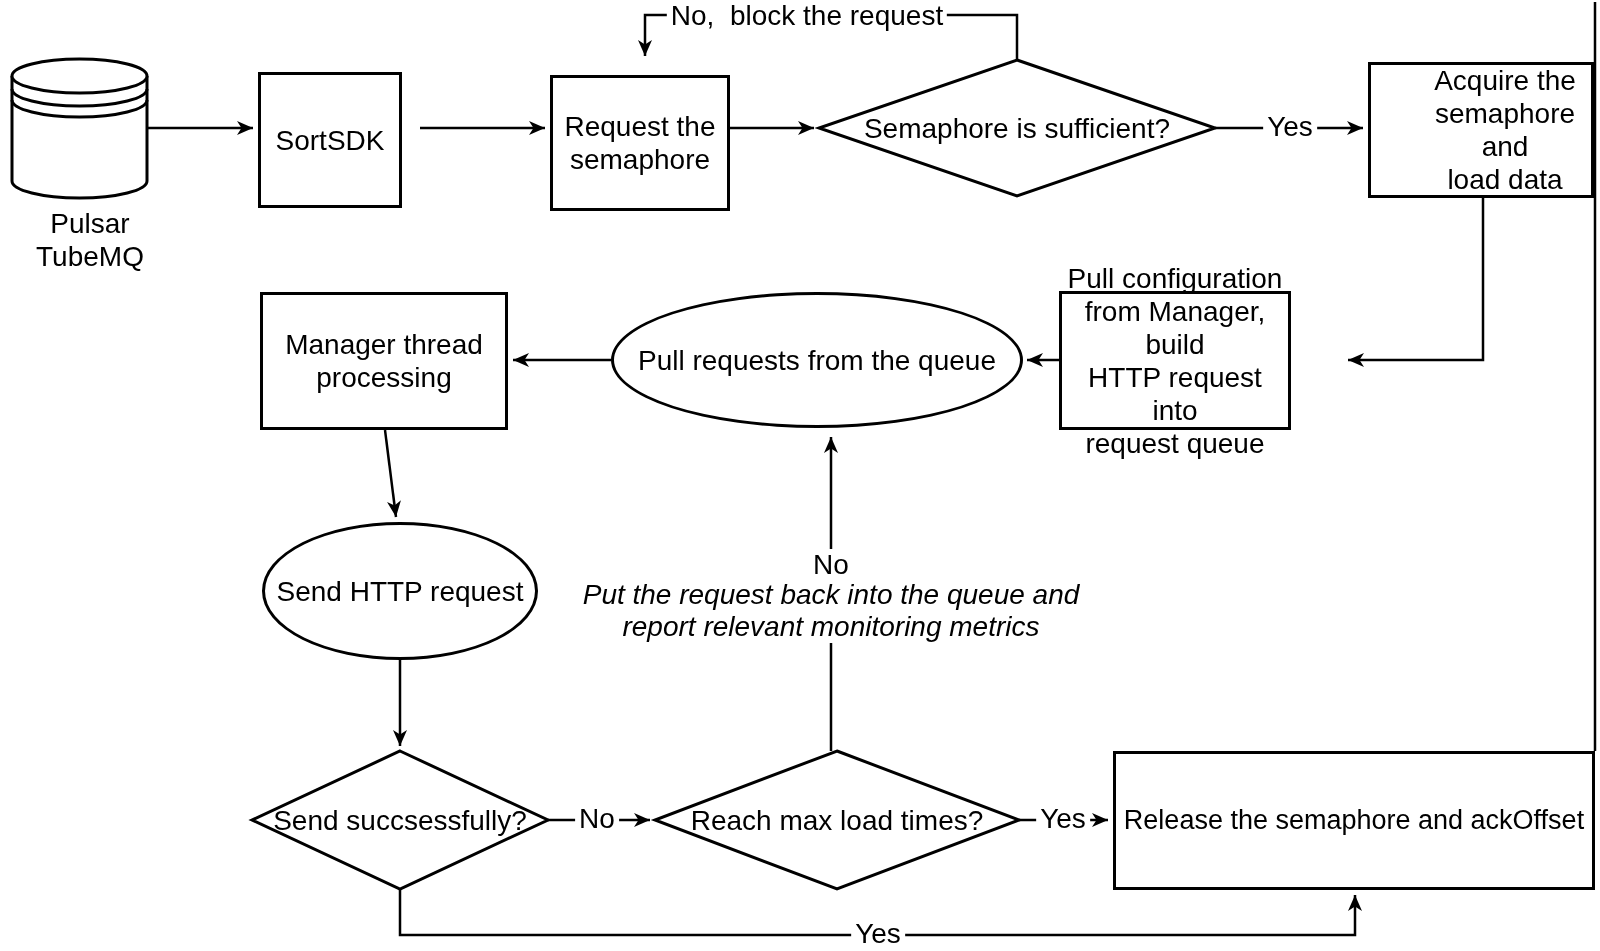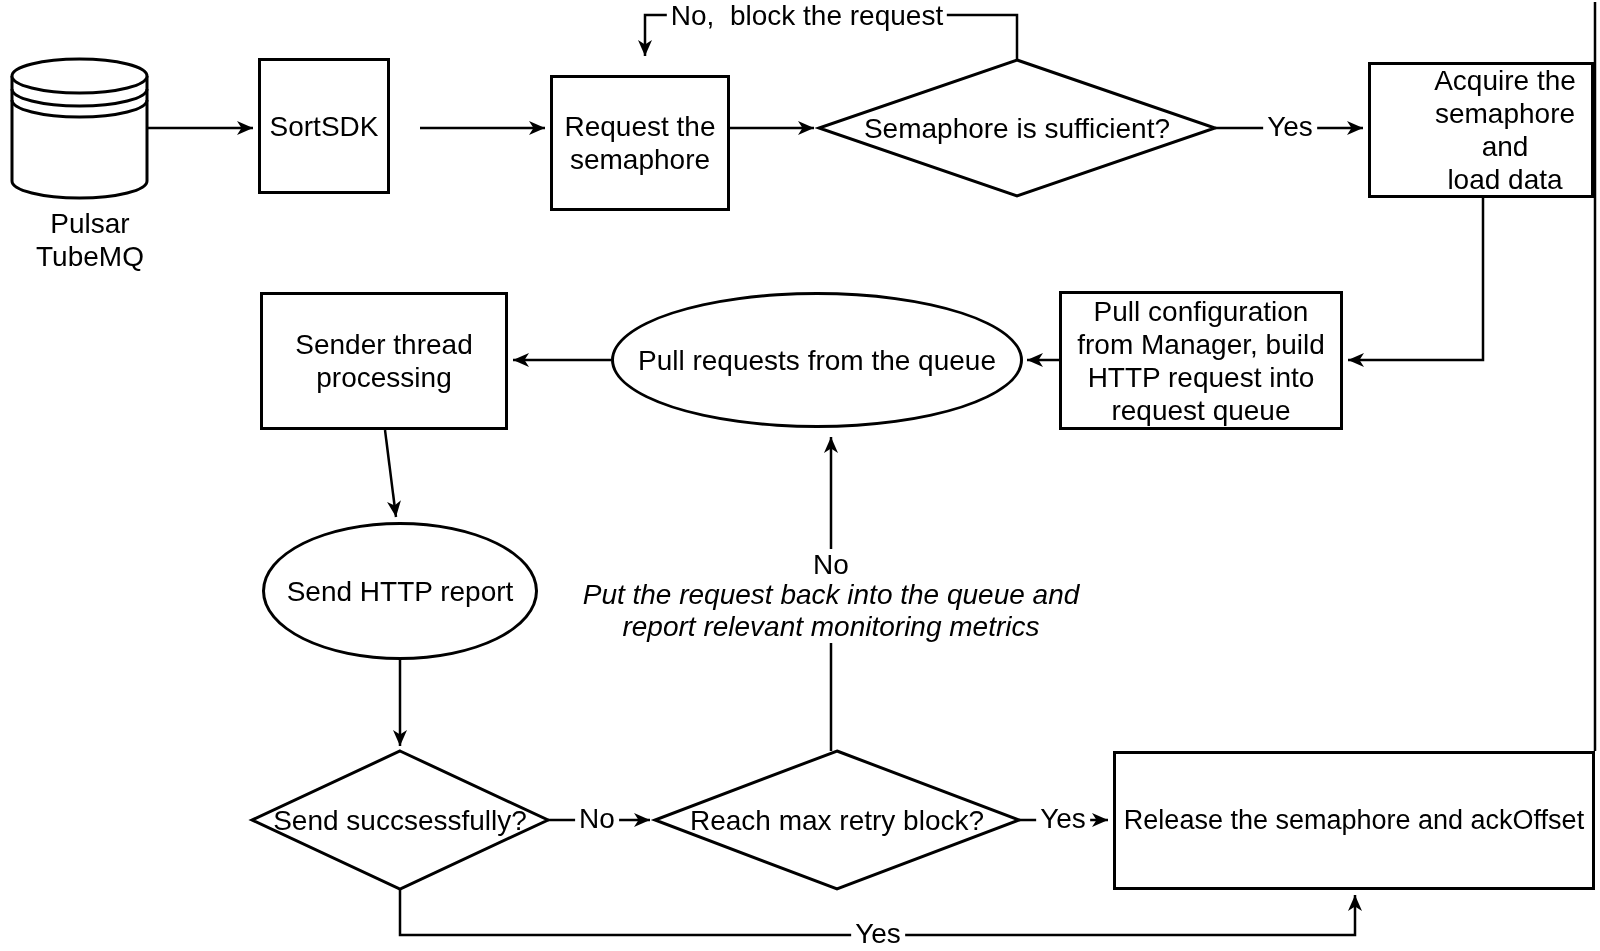--- a/index.html
+++ b/index.html
@@ -61,52 +61,52 @@
       <path d="M385,430 L396,517" marker-end="url(#arrow)"></path>
       <path d="M400,660 V746" marker-end="url(#arrow)"></path>
       <path d="M548,820 H650" marker-end="url(#arrow)"></path>
       <path d="M831,751 V437" marker-end="url(#arrow)"></path>
       <path d="M1019,820 H1108" marker-end="url(#arrow)"></path>
       <path d="M400,889 V935 H1355 V895" marker-end="url(#arrow)"></path>
       <path d="M1595,2 V751"></path>
     </g>
   </svg>
 
-  <div class="node" style="left:258px;top:58px;width:132px;height:136px;">SortSDK</div>
+  <div class="node" style="left:258px;top:72px;width:144px;height:136px;">SortSDK</div>
 
   <div class="node" style="left:550px;top:60px;width:180px;height:136px;margin-top:15px;">Request the
 semaphore</div>
 
   <div class="node" style="left:1368px;top:62px;width:226px;height:136px;padding-left:48px;">Acquire the
 semaphore and
 load data</div>
 
-  <div class="node" style="left:1059px;top:291px;width:284px;height:139px;">Pull configuration
+  <div class="node" style="left:1059px;top:291px;width:232px;height:139px;">Pull configuration
 from Manager, build
 HTTP request into
 request queue</div>
 
-  <div class="node" style="left:260px;top:292px;width:248px;height:138px;">Sender thread
+  <div class="node" style="left:260px;top:292px;width:248px;height:138px;">Manager thread
 processing</div>
 
   <div class="node" style="left:1113px;top:751px;width:482px;height:139px;">
        <span id="release-label">Release the semaphore and ackOffset</span></div>
 
   <div class="node ellipse" style="left:611px;top:292px;width:412px;height:136px;">Pull requests from the queue</div>
 
-  <div class="node ellipse" style="left:262px;top:522px;width:276px;height:138px;">Send HTTP report</div>
+  <div class="node ellipse" style="left:262px;top:522px;width:276px;height:138px;">Send HTTP request</div>
 
   <div class="dlabel" style="left:0px;top:200px;width:160px;height:80px;margin-left:10px;">Pulsar
 TubeMQ</div>
 
   <div class="dlabel" style="left:819px;top:60px;width:396px;height:136px;">Semaphore is sufficient?</div>
 
   <div class="dlabel" style="left:252px;top:751px;width:296px;height:138px;">Send succsessfully?</div>
 
-  <div class="dlabel" style="left:655px;top:751px;width:364px;height:138px;">Reach max retry block?</div>
+  <div class="dlabel" style="left:655px;top:751px;width:364px;height:138px;">Reach max load times?</div>
 
   <div class="elabel" style="left:807px;top:16px;">No,  block the request</div>
 
   <div class="elabel" style="left:1290px;top:127px;">Yes</div>
 
   <div class="elabel" style="left:597px;top:819px;">No</div>
 
   <div class="elabel" style="left:831px;top:565px;">No</div>
 
   <div class="elabel multi" style="left:831px;top:611px;">Put the request back into the queue and

